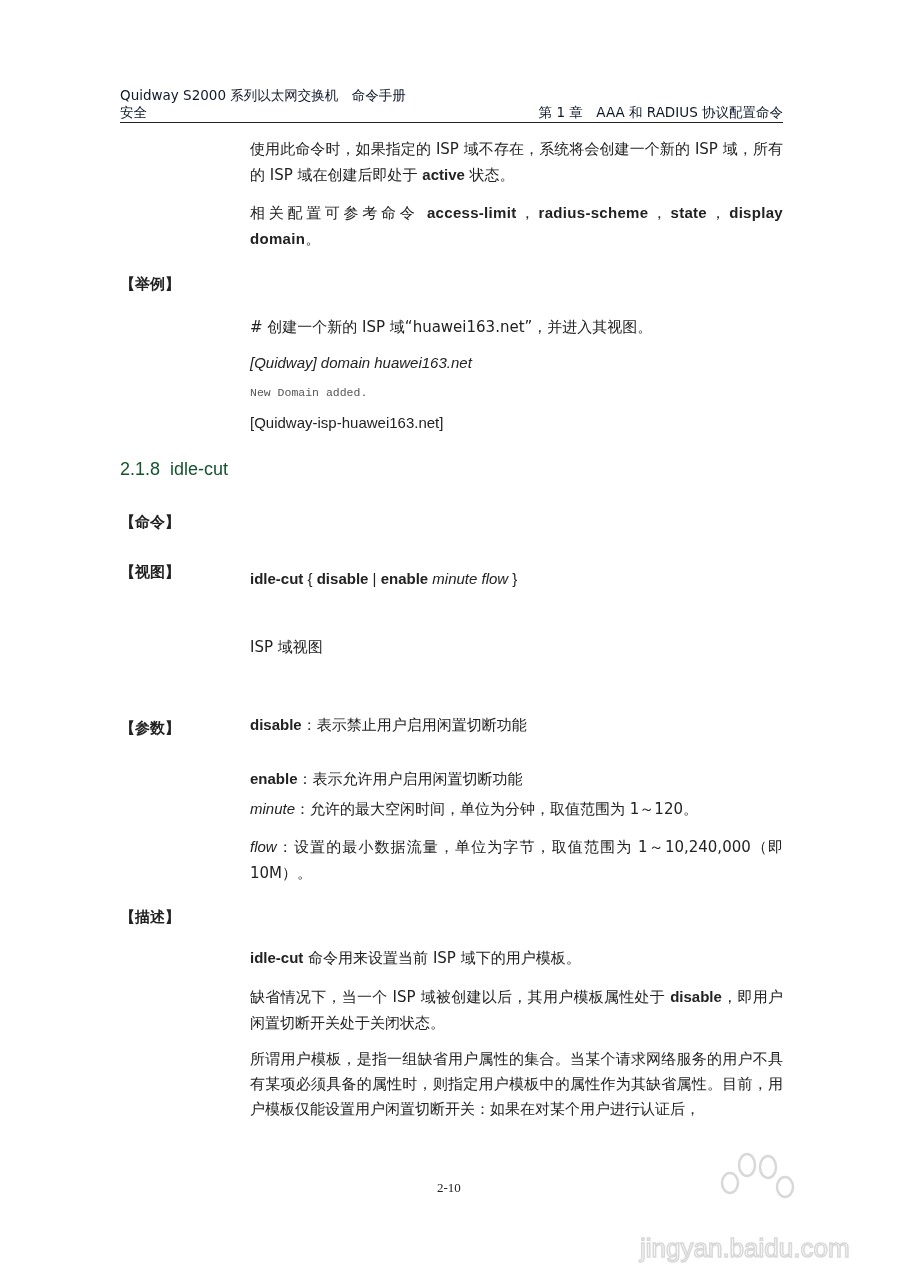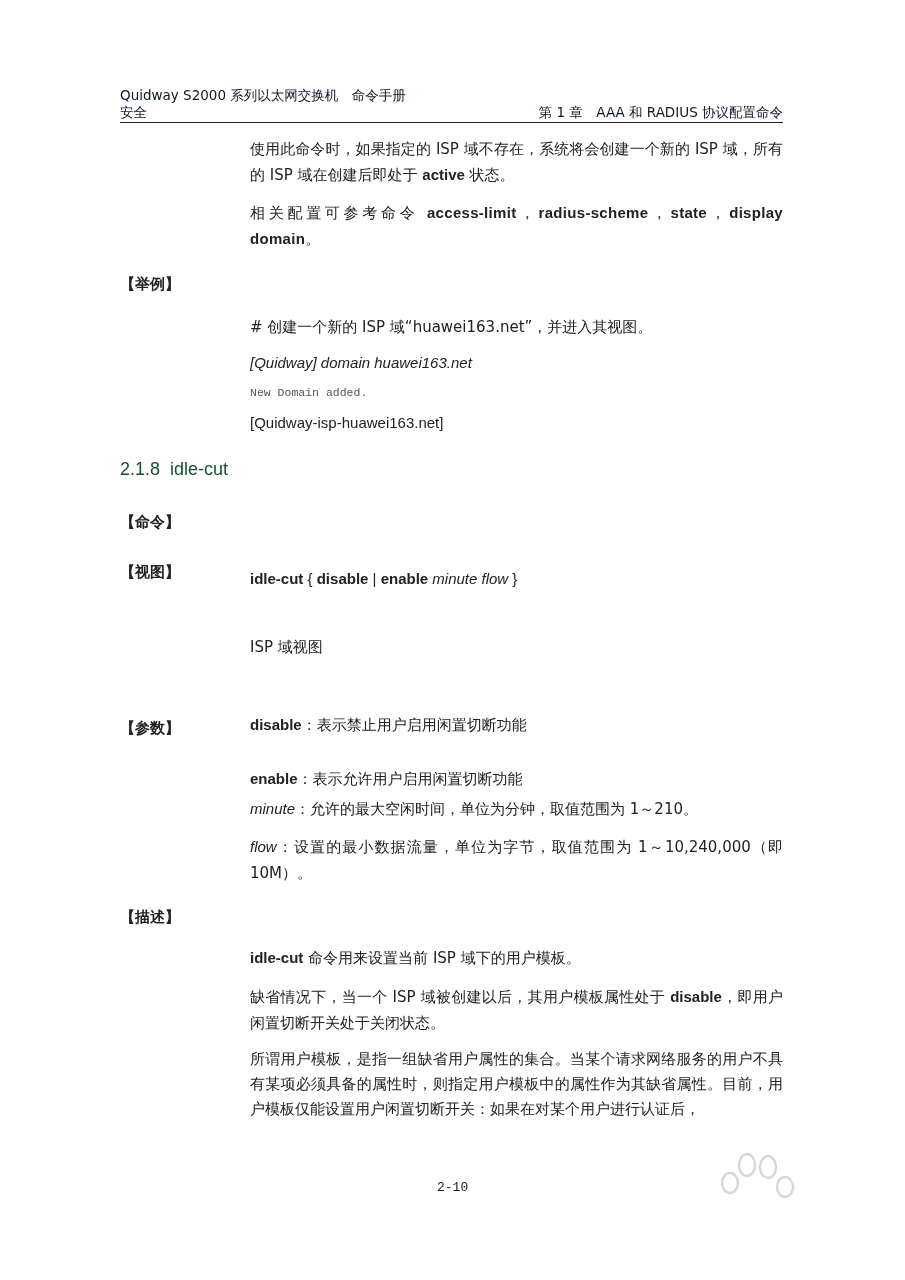--- a/index.html
+++ b/index.html
@@ -9,21 +9,21 @@
   .hdr { font-size:13.5px; line-height:16px; color:#0f172a; }
   .rule { position:absolute; left:120px; width:663px; top:122px; height:0; border-top:1.6px solid #222; }
   .body { left:250px; width:533px; font-size:15px; line-height:26px; color:#222; }
   .b { font-weight:bold; font-family:"Liberation Sans","DejaVu Sans",sans-serif; }
   .i { font-style:italic; font-family:"Liberation Sans","DejaVu Sans",sans-serif; }
   .lat { font-family:"Liberation Sans","DejaVu Sans",sans-serif; }
   .sect { left:120px; font-size:15px; font-weight:bold; color:#222; }
   .h3 { left:120px; font-size:18px; font-family:"Liberation Sans","DejaVu Sans",sans-serif; color:#14532d; }
   .mono { font-family:"Liberation Mono","DejaVu Sans Mono",monospace; font-size:11.5px; color:#555; }
   .just { text-align:justify; text-align-last:left; }
-  .pageno { left:437px; top:1180px; font-size:13px; font-family:Liberation Mono, monospace; color:#222; }
+  .pageno { left:437px; top:1180px; font-size:13px; font-family:Liberation Serif, serif; color:#222; }
   .wm { left:640px; top:1145px; width:215px; height:115px; }
 </style>
 </head>
 <body>
 
 <div class="abs hdr" style="left:120px; top:87px;">Quidway S2000 系列以太网交换机　命令手册</div>
 <div class="abs hdr" style="left:120px; top:104px;">安全</div>
 <div class="abs hdr" style="right:122px; top:104px; text-align:right;">第 1 章　AAA 和 RADIUS 协议配置命令</div>
 <div class="rule"></div>
 
@@ -53,21 +53,21 @@
 <div class="abs body" style="top:634px;">ISP 域视图</div>
 
 <div class="abs sect" style="top:719px;">【参数】</div>
 <div class="abs body" style="top:712px;">
   <span class="b">disable</span><span>：表示禁止用户启用闲置切断功能</span>
 </div>
 <div class="abs body" style="top:758px;margin-top:8px;">
   <span class="b">enable</span><span>：表示允许用户启用闲置切断功能</span>
 </div>
 <div class="abs body" style="top:796px;">
-  <span class="i">minute</span><span>：允许的最大空闲时间，单位为分钟，取值范围为 1～210。</span>
+  <span class="i">minute</span><span>：允许的最大空闲时间，单位为分钟，取值范围为 1～120。</span>
 </div>
 <div class="abs body just" style="top:834px;">
   <span class="i">flow</span><span>：设置的最小数据流量，单位为字节，取值范围为 1～10,240,000（即 10M）。</span>
 </div>
 
 <div class="abs sect" style="top:908px;">【描述】</div>
 <div class="abs body" style="top:945px;">
   <span class="b">idle-cut</span><span> 命令用来设置当前 ISP 域下的用户模板。</span>
 </div>
 <div class="abs body just" style="top:984px;">
@@ -79,13 +79,14 @@
 
 <div class="abs wm">
   <svg width="215" height="115" viewBox="0 0 215 115">
     <g fill="none" stroke="#d8d8d8" stroke-width="2.5">
       <ellipse cx="107" cy="20" rx="8" ry="11"></ellipse>
       <ellipse cx="128" cy="22" rx="8" ry="11"></ellipse>
       <ellipse cx="90" cy="38" rx="8" ry="10"></ellipse>
       <ellipse cx="145" cy="42" rx="8" ry="10"></ellipse>
     </g>
   </svg>
+  <div class="abs" style="left:0; top:88px; font-size:26px; color:#fff; -webkit-text-stroke:1.5px #d8d8d8; font-family:'Liberation Sans',sans-serif;">jingyan.baidu.com</div>
 </div>
 
 </body></html>

